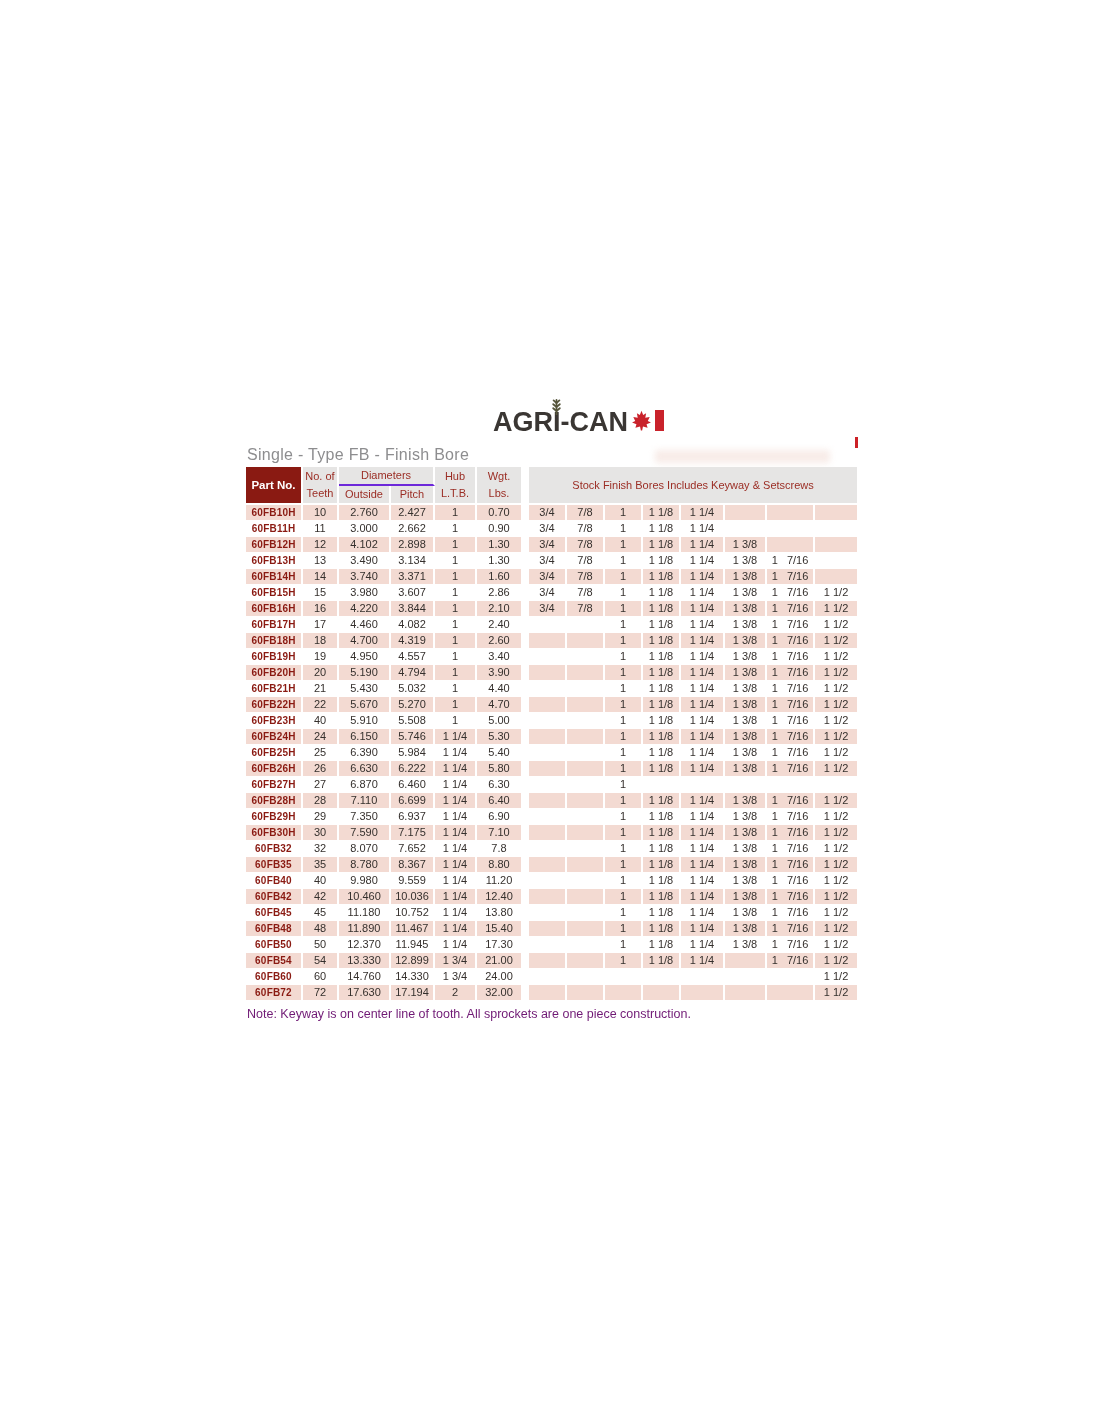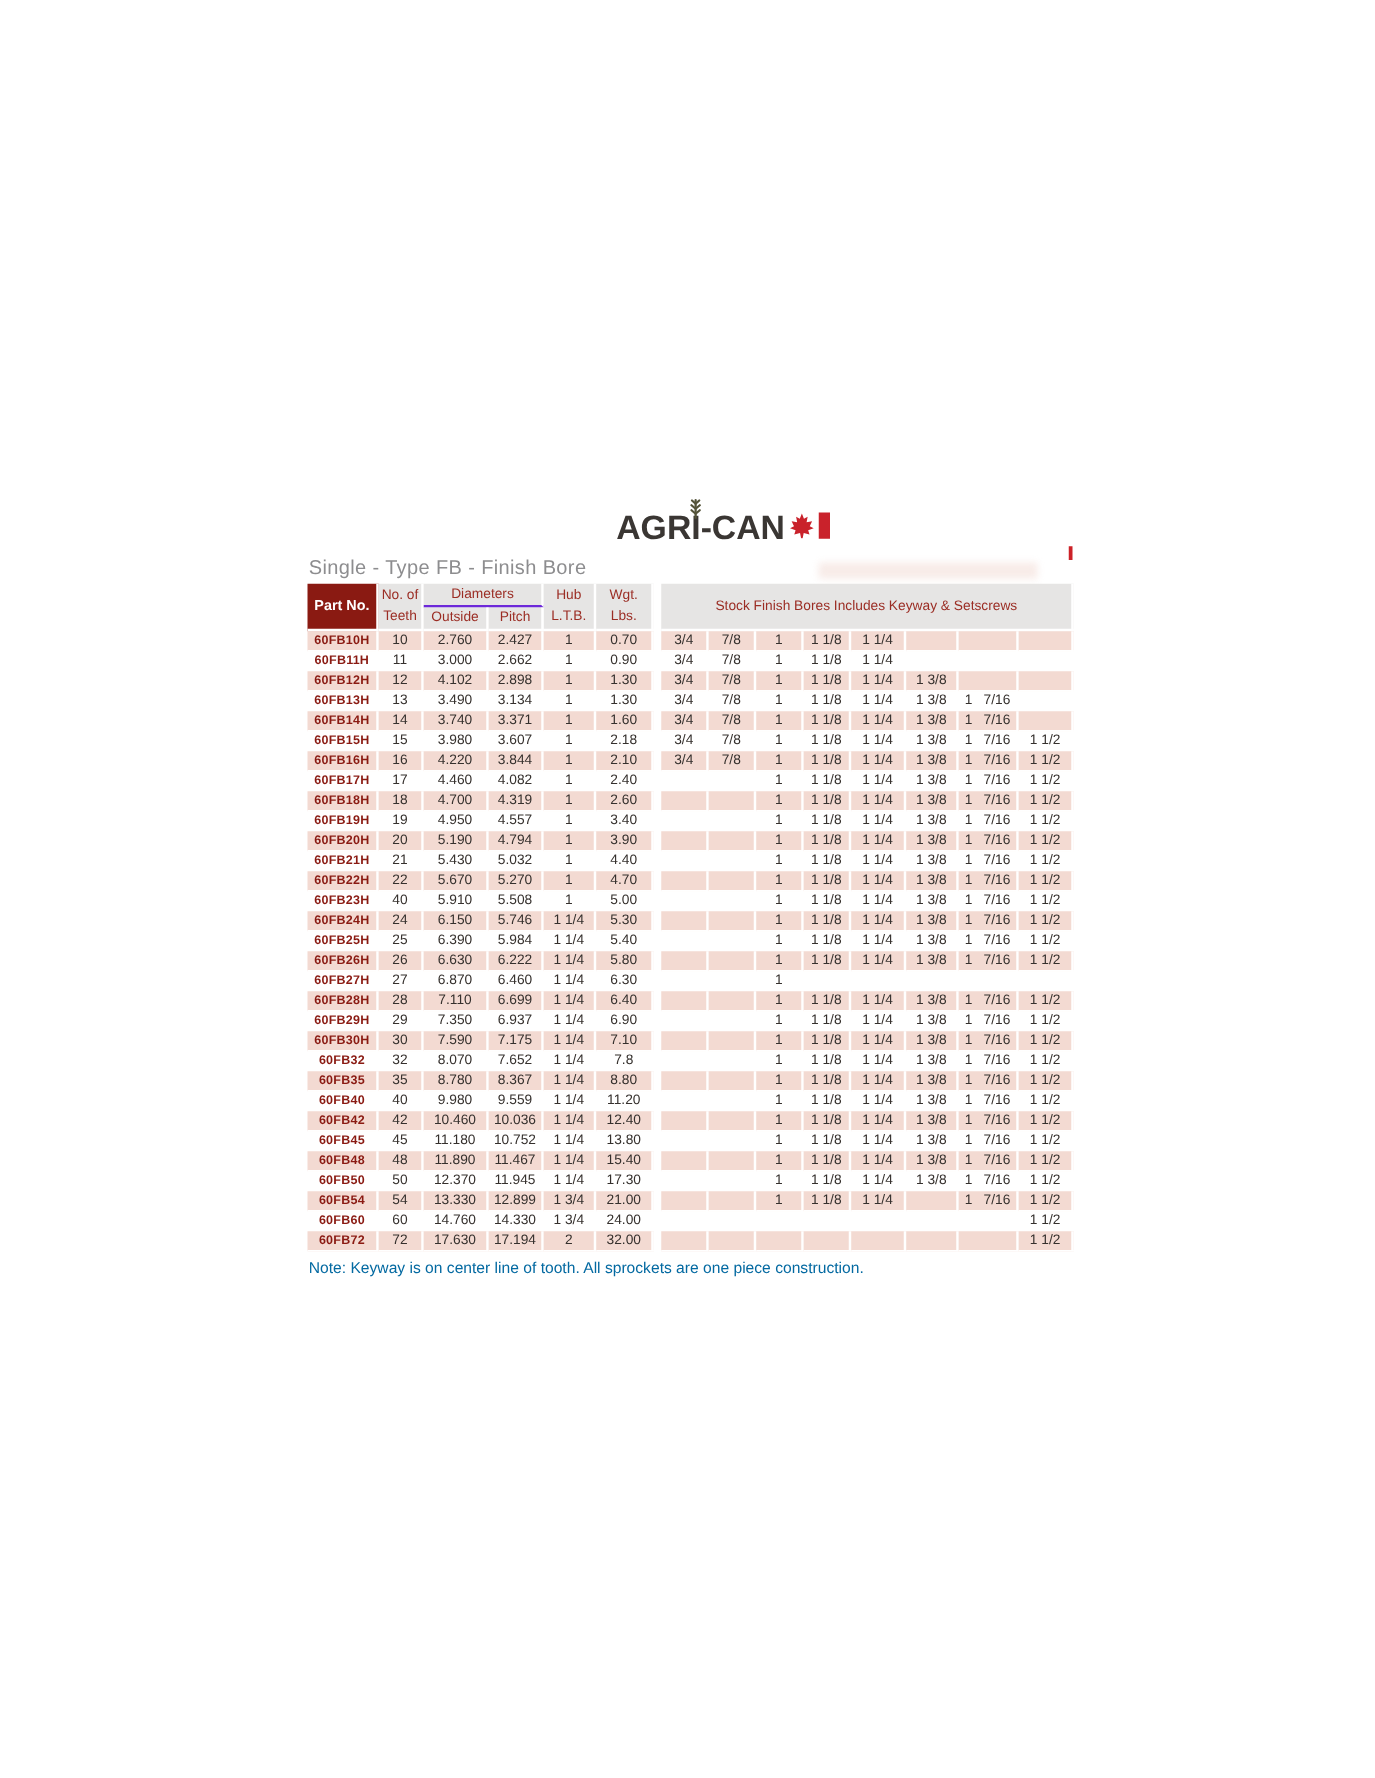--- a/index.html
+++ b/index.html
@@ -41,21 +41,21 @@
 
   tbody td { height:16px; font-size:11px; color:#35302d; line-height:15px;
              border-right:2px solid #fff; border-bottom:1px solid #fff; }
   tr.pink  td { background:#f3dad2; }
   tr.white td { background:#ffffff; }
   tbody td.part { color:#8a1a12; font-weight:bold; font-size:10px; letter-spacing:.2px; }
   tbody td.gapcol { background:#ffffff !important; }
   tbody td.wide1716 { word-spacing:6px; }
 
   
-  .note { position:absolute; left:247px; top:1007px; font-size:12.5px; color:#0369a1; }
+  .note { position:absolute; left:247px; top:1007px; font-size:12.5px; color:#701a75; }
 </style>
 </head>
 <body>
 
 <div class="logo">
   <div class="logo-text">
     <span>AGRI-CAN</span>
     <span class="wheat">
       <svg width="13" height="18" viewBox="0 0 13 18">
         <g stroke="#55543a" stroke-width="1.8" fill="none" stroke-linecap="round">
@@ -207,21 +207,21 @@
         <td>1 3/8</td>
         <td class="wide1716">1 7/16</td>
         <td></td>
       </tr>
       <tr class="white">
         <td class="part">60FB15H</td>
         <td>15</td>
         <td>3.980</td>
         <td>3.607</td>
         <td>1</td>
-        <td>2.18</td>
+        <td>2.86</td>
         <td class="gapcol"></td>
         <td>3/4</td>
         <td>7/8</td>
         <td>1</td>
         <td>1 1/8</td>
         <td>1 1/4</td>
         <td>1 3/8</td>
         <td class="wide1716">1 7/16</td>
         <td>1 1/2</td>
       </tr>

